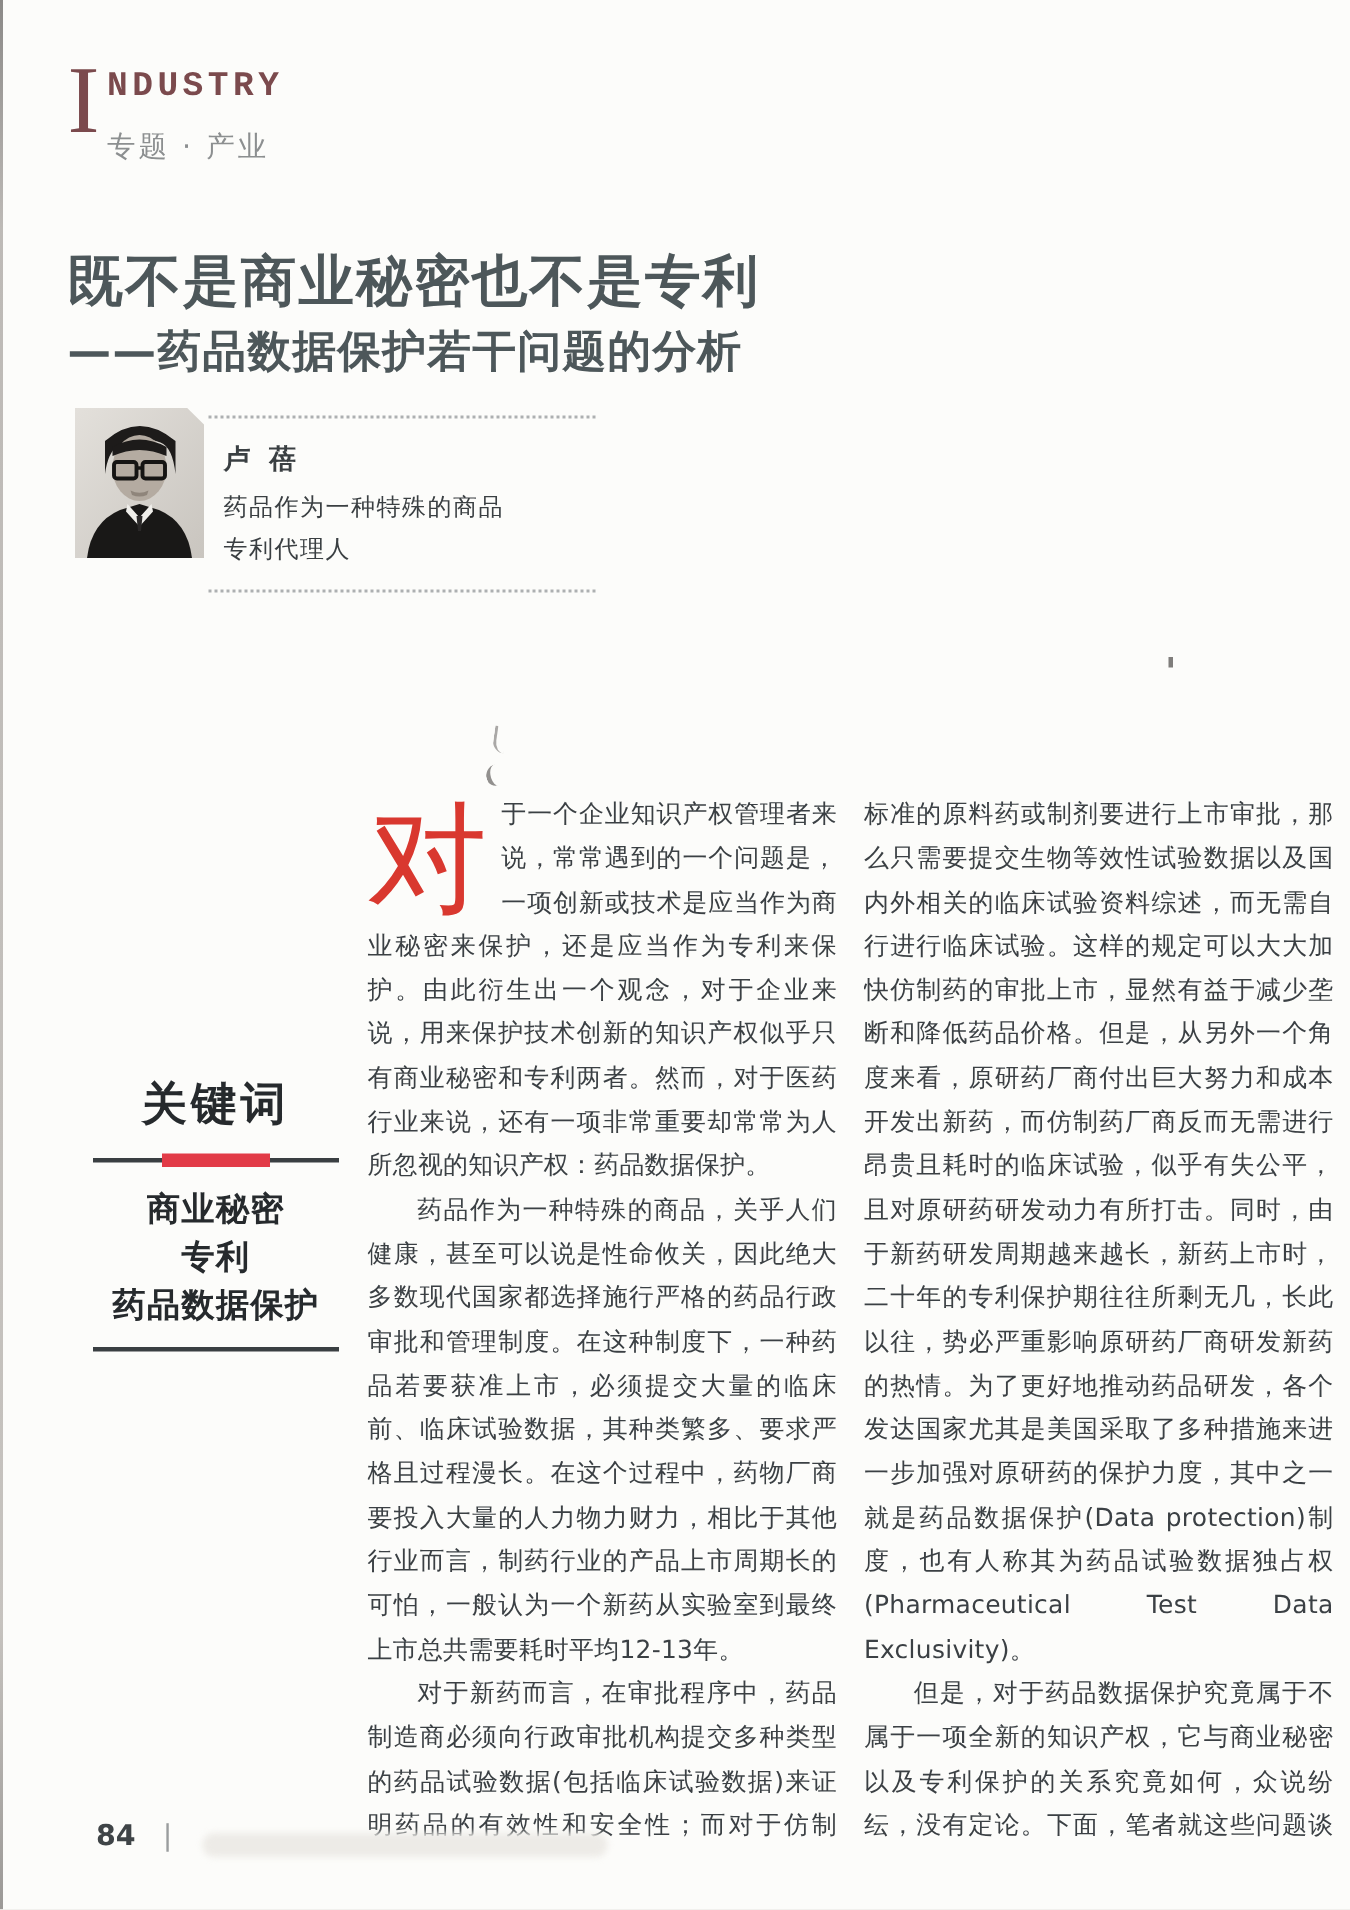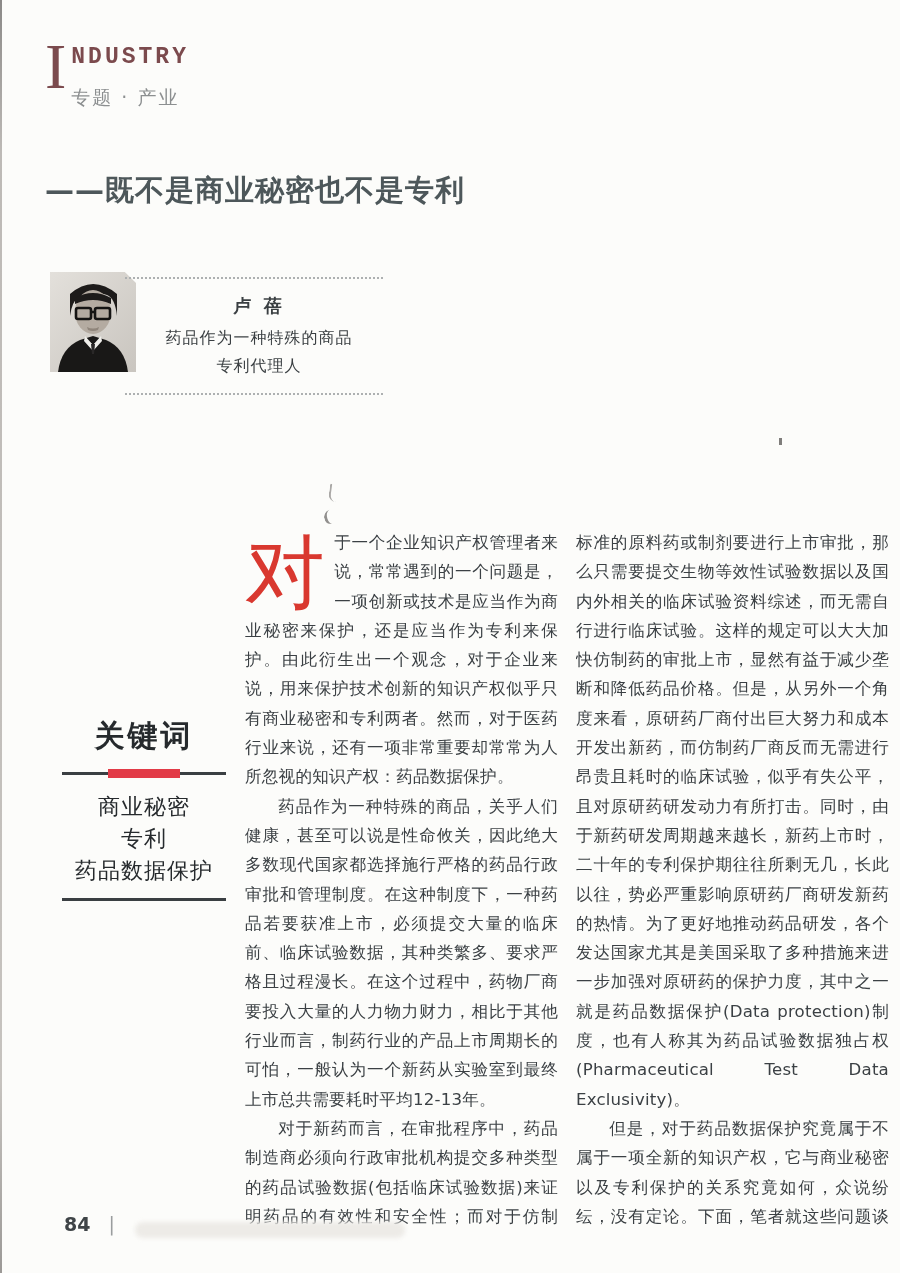--- a/index.html
+++ b/index.html
@@ -22,32 +22,32 @@
   .brand-name{font-family:Liberation Mono, monospace;font-size:23px;line-height:23px;
               letter-spacing:3px;color:#7b4a4d;font-weight:700;}
   .brand-sub{font-size:19px;color:#8c8f90;margin-top:16px;letter-spacing:2px;}
   
   .title-block{position:absolute;left:45px;top:166px;color:#4d575a;}
   .title-main{font-size:37px;font-weight:800;letter-spacing:1.5px;line-height:44px;}
   .title-sub{font-size:29px;font-weight:800;letter-spacing:1px;line-height:40px;margin-top:4px;}
   
   .photo{position:absolute;left:50px;top:272px;width:86px;height:100px;
          clip-path:polygon(0 0,87% 0,100% 11%,100% 100%,0 100%);}
-  .author-info{position:absolute;left:125px;top:277px;width:248px;
+  .author-info{position:absolute;left:139px;top:277px;width:248px;
                border-top:2px dotted #adb0b1;border-bottom:2px dotted #adb0b1;
-               padding:15px 0 13px 10px;color:#3a3f42;text-align:center;}
+               padding:15px 0 13px 10px;color:#3a3f42;}
   .author-name{font-size:18px;font-weight:700;letter-spacing:3px;margin-bottom:6px;}
   .author-line{font-size:16px;line-height:28px;letter-spacing:1px;}
   
   .kw{position:absolute;left:62px;top:716px;width:164px;text-align:center;color:#262a2d;}
   .kw-title{font-size:30px;font-weight:800;letter-spacing:3px;}
   .kw-divider{position:relative;height:9px;margin:12px 0 13px;}
   .kw-line{position:absolute;left:0;right:0;top:3px;height:3px;background:#3a3f42;}
   .kw-red{position:absolute;left:50%;top:0;width:72px;height:9px;margin-left:-36px;}
-  .kw-item{font-size:22px;font-weight:400;line-height:32px;letter-spacing:1px;}
+  .kw-item{font-size:22px;font-weight:700;line-height:32px;letter-spacing:1px;}
   .kw-bottom{height:3px;background:#3a3f42;margin-top:11px;}
   
   .col{position:absolute;top:528px;width:313px;height:700px;overflow:hidden;
        font-size:16.6px;line-height:29.3px;text-align:justify;color:#3b4044;letter-spacing:.2px;}
   .col-left{left:245px;}
   .col-right{left:576px;}
   .col p{margin:0;}
   .indent{text-indent:2em;}
   .dropcap{float:left;font-size:80px;line-height:80px;margin:5px 9px 0 0;font-weight:400;}
   
@@ -63,21 +63,22 @@
 
   <div class="brand">
     <div class="brand-i">I</div>
     <div class="brand-right">
       <div class="brand-name">NDUSTRY</div>
       <div class="brand-sub">专题 · 产业</div>
     </div>
   </div>
 
   <div class="title-block">
-    <div class="title-sub">——既不是商业秘密也不是专利</div>
+    <div class="title-main">既不是商业秘密也不是专利</div>
+    <div class="title-sub">——药品数据保护若干问题的分析</div>
   </div>
 
   <div class="photo">
     <svg width="86" height="100" viewBox="0 0 86 100">
       <defs>
         <linearGradient id="bgph" x1="0" y1="0" x2="1" y2="1">
           <stop offset="0" stop-color="#e3e0db"></stop>
             <stop offset="1" stop-color="#c9c5bf"></stop>
         </linearGradient>
       </defs>

